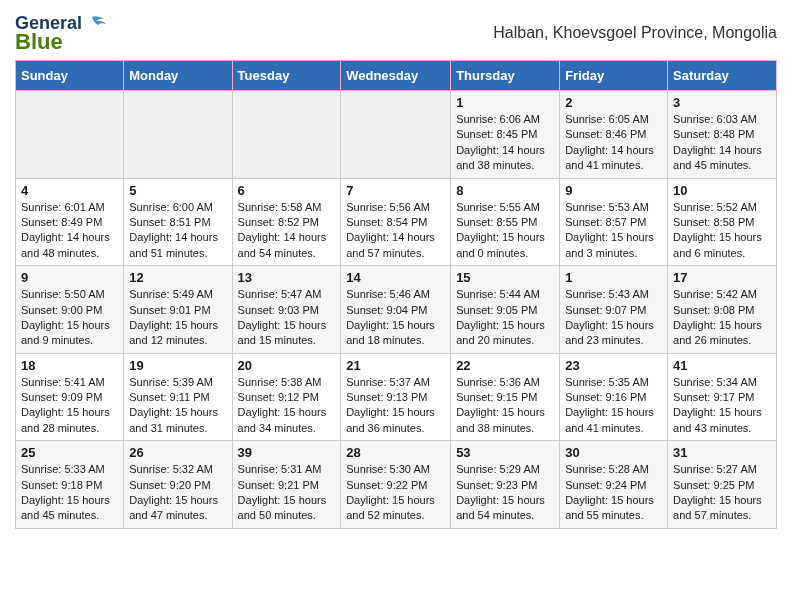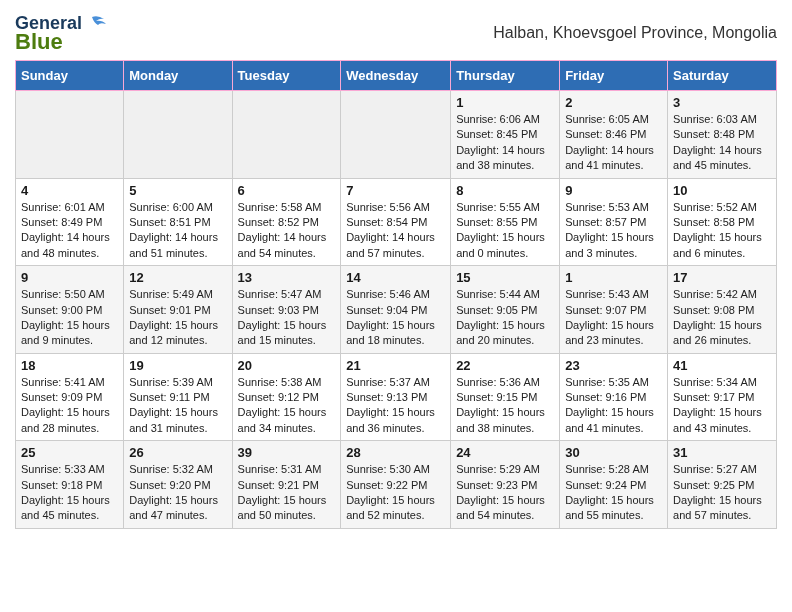--- a/index.html
+++ b/index.html
@@ -237,21 +237,21 @@
         </td>
         <td>
           <span class="day-number">39</span>
           <div class="day-info">Sunrise: 5:31 AM<br>Sunset: 9:21 PM<br>Daylight: 15 hours<br>and 50 minutes.</div>
         </td>
         <td>
           <span class="day-number">28</span>
           <div class="day-info">Sunrise: 5:30 AM<br>Sunset: 9:22 PM<br>Daylight: 15 hours<br>and 52 minutes.</div>
         </td>
         <td>
-          <span class="day-number">24</span>
+          <span class="day-number">53</span>
           <div class="day-info">Sunrise: 5:29 AM<br>Sunset: 9:23 PM<br>Daylight: 15 hours<br>and 54 minutes.</div>
         </td>
         <td>
           <span class="day-number">30</span>
           <div class="day-info">Sunrise: 5:28 AM<br>Sunset: 9:24 PM<br>Daylight: 15 hours<br>and 55 minutes.</div>
         </td>
         <td>
           <span class="day-number">31</span>
           <div class="day-info">Sunrise: 5:27 AM<br>Sunset: 9:25 PM<br>Daylight: 15 hours<br>and 57 minutes.</div>
         </td>

